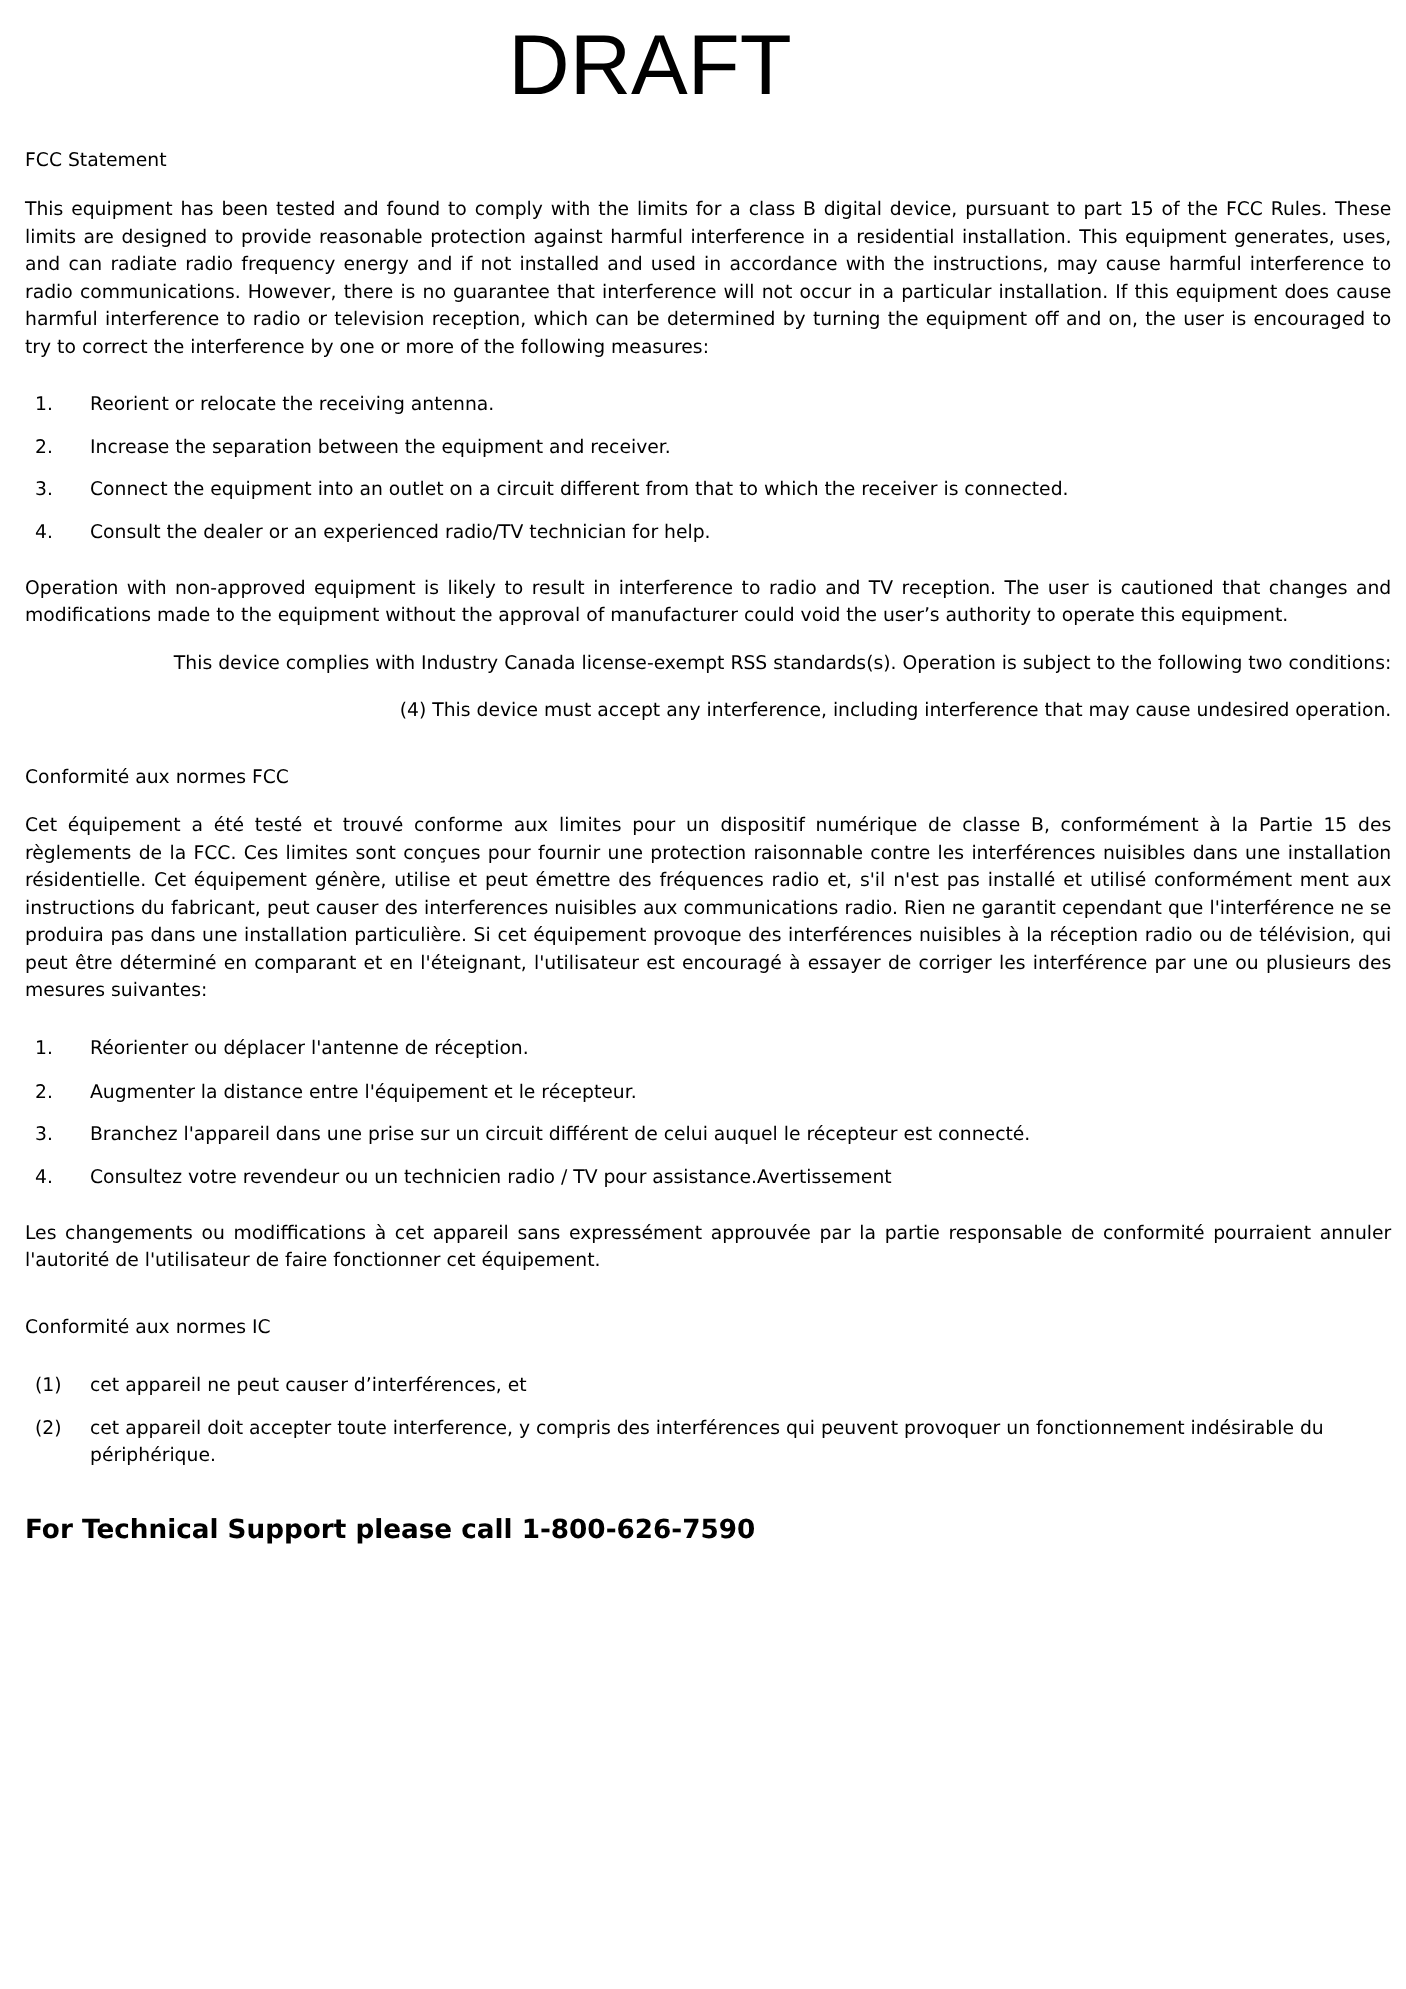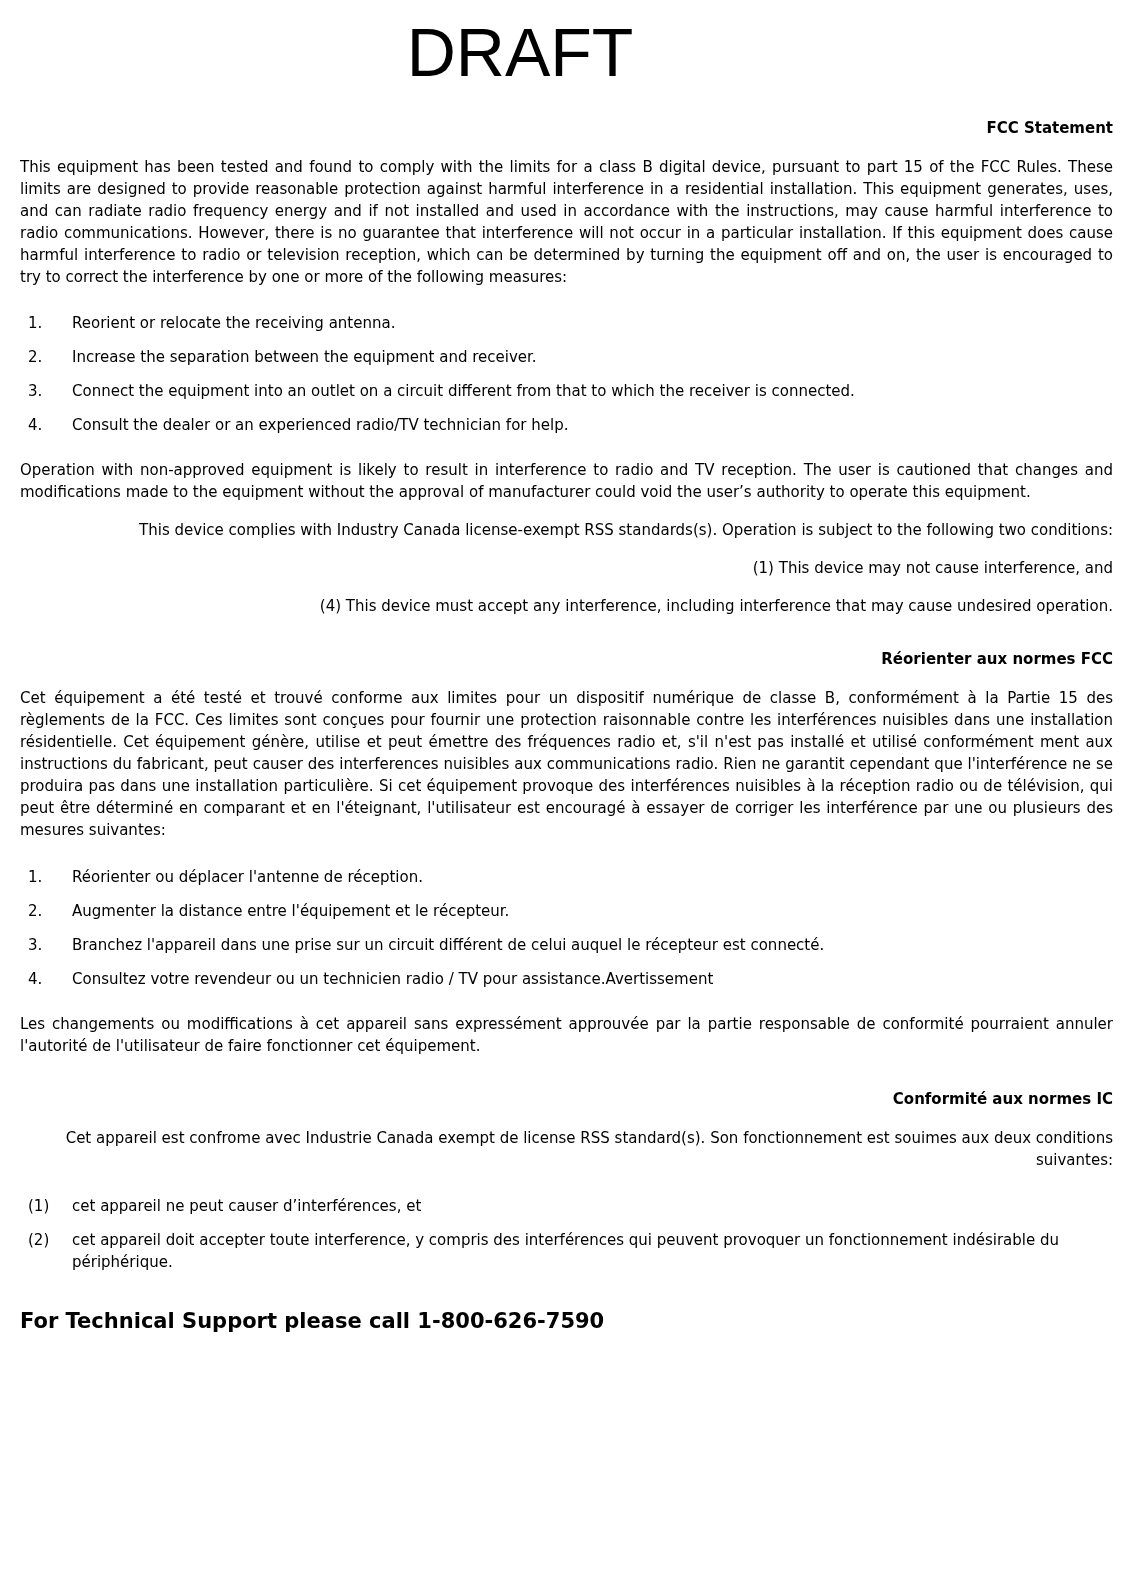--- a/index.html
+++ b/index.html
@@ -30,25 +30,24 @@
   }
   .warning {
     margin-top: 6px;
     font-weight: bold;
     text-decoration: underline;
     line-height: 1.1;
   }
   .warning .big { font-size: 27px; }
   .warning .small { font-size: 19px; letter-spacing: 0.5px; }
   .heading {
-    font-weight: bold;
+    font-weight: normal;
     margin-top: 20px;
     margin-bottom: 12px;
     line-height: 1.45;
-    text-align: right;
   }
   .heading.first { margin-top: 28px; }
   p.body {
     line-height: 1.47;
     margin-bottom: 12px;
     text-align: right;
   }
   p.just { text-align: justify; }
   .list { margin-bottom: 12px; margin-top: 4px; }
   .list-item {
@@ -98,24 +97,23 @@
       <span class="txt">Connect the equipment into an outlet on a circuit different from that to which the receiver is connected.</span>
     </div>
     <div class="list-item">
       <span class="num">4.</span>
       <span class="txt">Consult the dealer or an experienced radio/TV technician for help.</span>
     </div>
   </div>
   <p class="body just">Operation with non-approved equipment is likely to result in interference to radio and TV reception.  The user is cautioned that changes and modifications made to the equipment without the approval of manufacturer could void the user’s authority to operate this equipment.</p>
 
   <p class="body">This device complies with Industry Canada license-exempt RSS standards(s).  Operation is subject to the following two conditions:</p>
-  <p class="body">(1) This device may not cause interference, and</p>
   <p class="body">(4) This device must accept any interference, including interference that may cause undesired operation.</p>
 
-  <div class="heading">Réorienter aux normes FCC</div>
+  <div class="heading">Conformité aux normes FCC</div>
   <p class="body just">Cet équipement a été testé et trouvé conforme aux limites pour un dispositif numérique de classe B, conformément à la Partie 15 des règlements de la FCC. Ces limites sont conçues pour fournir une protection raisonnable contre les interférences nuisibles dans une installation résidentielle. Cet équipement génère, utilise et peut émettre des fréquences radio et, s'il n'est pas installé et utilisé conformément ment aux instructions du fabricant, peut causer des interferences nuisibles aux communications radio. Rien ne garantit cependant que l'interférence ne se produira pas dans une installation particulière. Si cet équipement provoque des interférences nuisibles à la réception radio ou de télévision, qui peut être déterminé en comparant et en l'éteignant, l'utilisateur est encouragé à essayer de corriger les interférence par une ou plusieurs des mesures suivantes:</p>
   <div class="list">
     <div class="list-item">
       <span class="num">1.</span>
       <span class="txt">Réorienter ou déplacer l'antenne de réception.</span>
     </div>
     <div class="list-item">
       <span class="num">2.</span>
       <span class="txt">Augmenter la distance entre l'équipement et le récepteur.</span>
     </div>
@@ -124,21 +122,20 @@
       <span class="txt">Branchez l'appareil dans une prise sur un circuit différent de celui auquel le récepteur est connecté.</span>
     </div>
     <div class="list-item">
       <span class="num">4.</span>
       <span class="txt">Consultez votre revendeur ou un technicien radio / TV pour assistance.Avertissement</span>
     </div>
   </div>
   <p class="body just">Les changements ou modiffications à cet appareil sans expressément approuvée par la partie responsable de conformité pourraient annuler l'autorité de l'utilisateur de faire fonctionner cet équipement.</p>
 
   <div class="heading">Conformité aux normes IC</div>
-  <p class="body">Cet appareil est confrome avec Industrie Canada exempt de license RSS standard(s).  Son fonctionnement est souimes aux deux conditions suivantes:</p>
   <div class="list">
     <div class="list-item">
       <span class="num">(1)</span>
       <span class="txt">cet appareil ne peut causer d’interférences, et</span>
     </div>
     <div class="list-item">
       <span class="num">(2)</span>
       <span class="txt">cet appareil doit accepter toute interference, y compris des interférences qui peuvent provoquer un fonctionnement indésirable du périphérique.</span>
     </div>
   </div>

